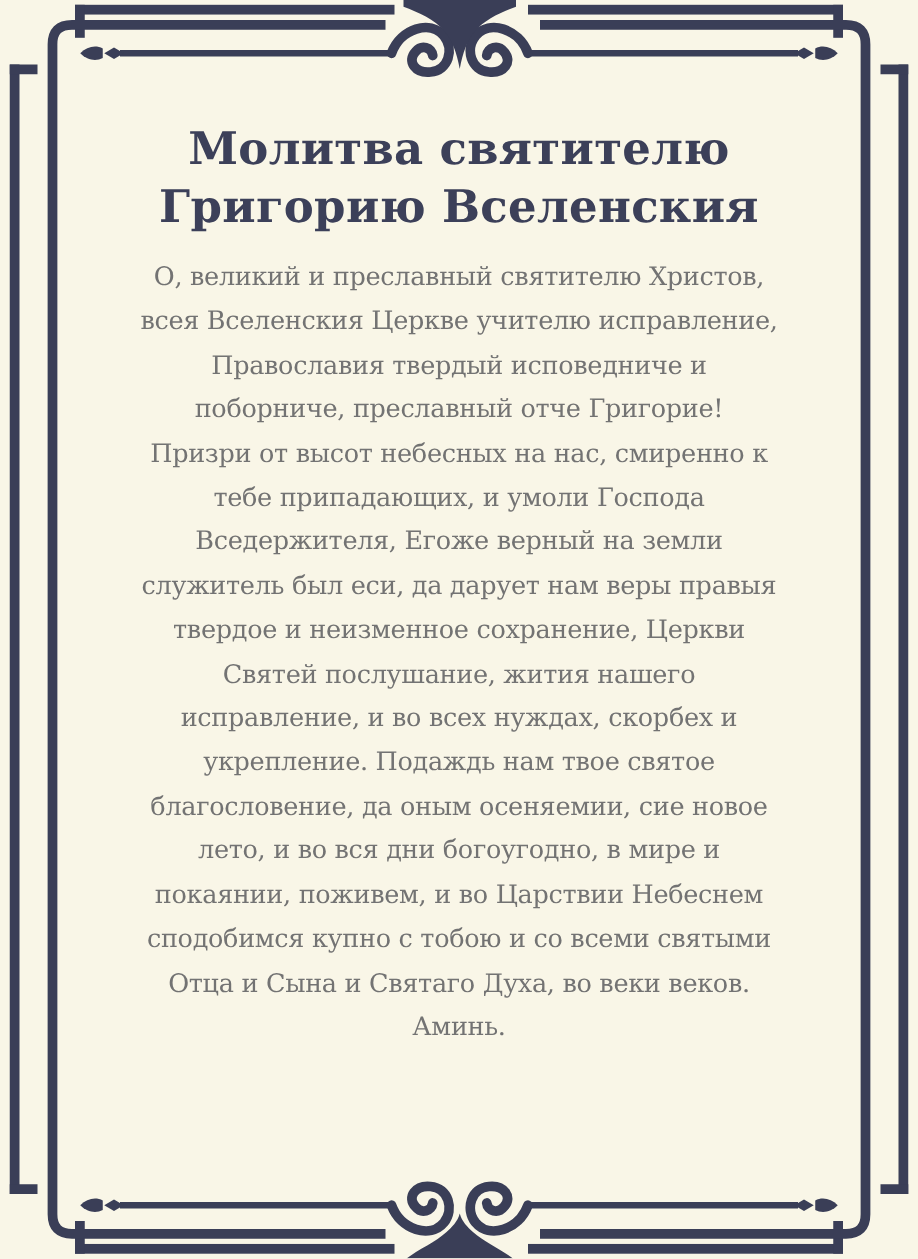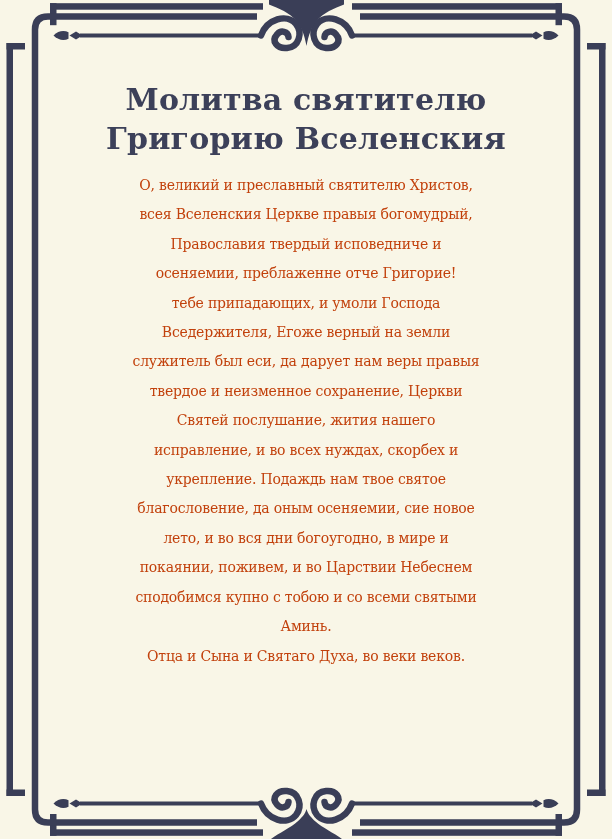--- a/index.html
+++ b/index.html
@@ -29,24 +29,24 @@
   .title {
     margin: 0 0 13px 0;
     font-size: 30px;
     line-height: 39px;
     font-weight: 700;
     letter-spacing: 0.2px;
     color: #3c4059;
   }
   .title-line { display: block; white-space: nowrap; }
   .prayer {
-    font-size: 14px;
+    font-size: 17px;
     line-height: 29.4px;
     letter-spacing: -0.2px;
-    color: #c2410c;
+    color: #737373;
   }
   .prayer .line { white-space: nowrap; }
 </style>
 </head>
 <body>
 
 <div class="page">
 
   <svg class="frame" viewBox="0 0 612 839" xmlns="http://www.w3.org/2000/svg">
 
@@ -107,32 +107,33 @@
     </g>
   </svg>
 
   <div class="content">
     <h1 class="title">
       <span class="title-line">Молитва святителю</span>
       <span class="title-line">Григорию Вселенския</span>
     </h1>
     <div class="prayer">
       <div class="line">О, великий и преславный святителю Христов,</div>
-      <div class="line">всея Вселенския Церкве правыя богомудрый,</div>
+      <div class="line">всея Вселенския Церкве учителю исправление,</div>
       <div class="line">Православия твердый исповедниче и</div>
-      <div class="line">осеняемии, преблаженне отче Григорие!</div>
+      <div class="line">поборниче, преславный отче Григорие!</div>
+      <div class="line">Призри от высот небесных на нас, смиренно к</div>
       <div class="line">тебе припадающих, и умоли Господа</div>
       <div class="line">Вседержителя, Егоже верный на земли</div>
       <div class="line">служитель был еси, да дарует нам веры правыя</div>
       <div class="line">твердое и неизменное сохранение, Церкви</div>
       <div class="line">Святей послушание, жития нашего</div>
       <div class="line">исправление, и во всех нуждах, скорбех и</div>
       <div class="line">укрепление. Подаждь нам твое святое</div>
       <div class="line">благословение, да оным осеняемии, сие новое</div>
       <div class="line">лето, и во вся дни богоугодно, в мире и</div>
       <div class="line">покаянии, поживем, и во Царствии Небеснем</div>
       <div class="line">сподобимся купно с тобою и со всеми святыми</div>
+      <div class="line">Отца и Сына и Святаго Духа, во веки веков.</div>
       <div class="line">Аминь.</div>
-      <div class="line">Отца и Сына и Святаго Духа, во веки веков.</div>
     </div>
   </div>
 
 </div>
 
 </body></html>

